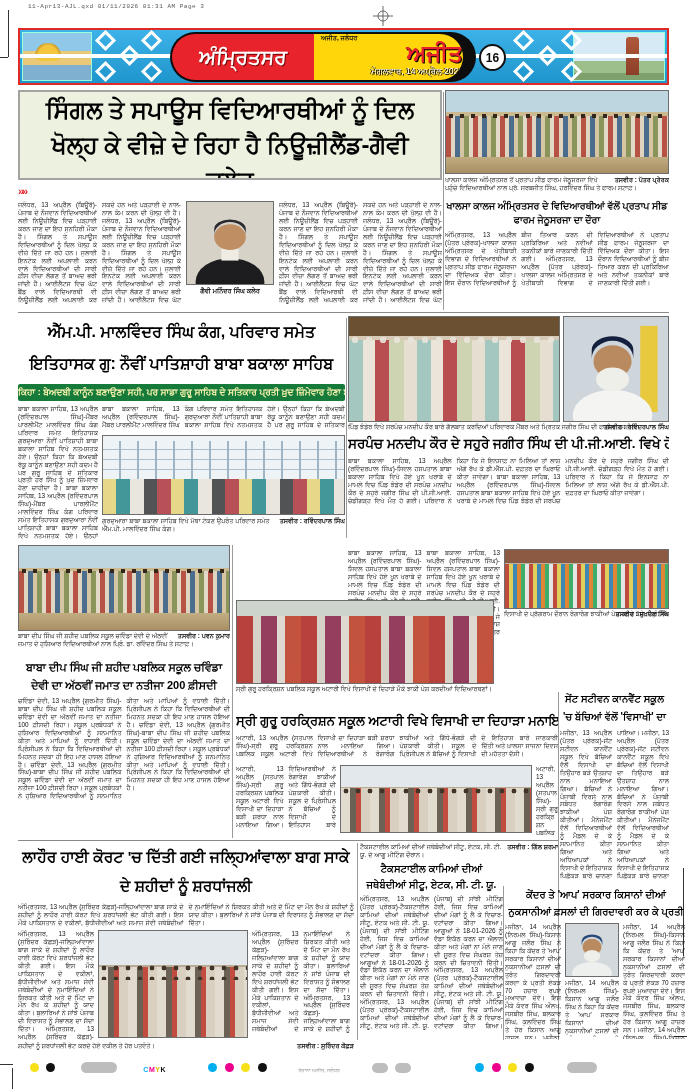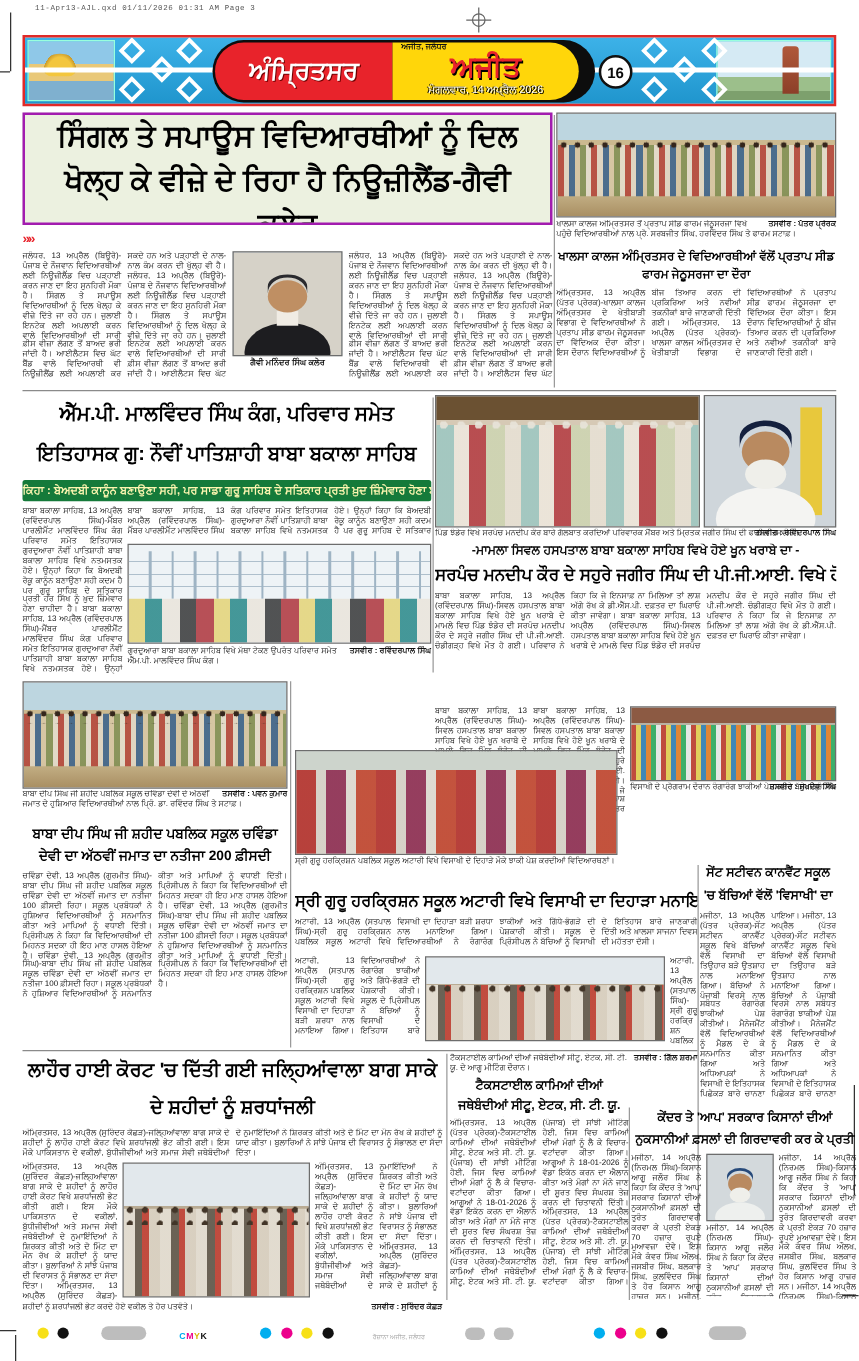--- a/index.html
+++ b/index.html
@@ -26,29 +26,29 @@
   #masthead{left:18px;top:28px;width:651px;height:57px;border:2px solid #e02a28;background:linear-gradient(180deg,#3db2e8,#1f95cd);overflow:hidden}
   .mh-line{position:absolute;left:0;right:0;top:24px;height:4px;background:#fff}
   .diamond{position:absolute;width:15px;height:15px;border:3px solid #fff;transform:rotate(45deg)}
   #mh-photo-left{position:absolute;left:2px;top:2px;width:70px;height:49px;border:1px solid #9fd;background:linear-gradient(180deg,#8fc8e8 0 38%,#e9c878 38% 68%,#7fb0cf 68%)}
   #mh-photo-left i{position:absolute;left:18%;top:22%;width:26px;height:18px;background:radial-gradient(ellipse at 50% 100%,#f3c63e 0 60%,#c89a2d 75%,transparent 76%);border-radius:50% 50% 6px 6px}
   #mh-photo-right{position:absolute;right:2px;top:2px;width:92px;height:49px;border:1px solid #9fd;background:linear-gradient(180deg,#d5eaf4 0 60%,#9cbf8b 60% 85%,#7da06d 85%)}
   #mh-photo-right i{position:absolute;left:58%;top:8%;width:13px;height:38px;background:linear-gradient(180deg,#b0583a,#8c3f28);border-radius:3px 3px 0 0}
   #pill{position:absolute;left:150px;top:2px;width:306px;height:50px;background:#0d0d0d;border-radius:26px;display:flex;padding:2px}
   .pill-red{width:142px;background:#e8232b;border-radius:23px 0 0 23px;display:flex;align-items:center;justify-content:center}
   .pill-city{color:#fff;font-size:20px;font-weight:bold;transform:skewX(-5deg);text-shadow:1px 1px 0 #6d0000;white-space:nowrap}
-  .pill-yellow{flex:1;background:#ffd60a;border-radius:0 23px 23px 0;margin-right:11px;display:flex;flex-direction:column;align-items:center;justify-content:center;position:relative;overflow:hidden}
+  .pill-yellow{flex:1;background:#ffd60a;border-radius:0 23px 23px 0;margin-right:11px;display:flex;flex-direction:column;align-items:flex-end;justify-content:center;position:relative;overflow:hidden}
   .pill-edition{position:absolute;top:0;left:7px;font-size:6.5px;font-weight:bold;color:#111}
   .pill-title{color:#e8232b;font-size:23px;font-weight:bold;line-height:1;text-shadow:1px 1px 0 #000;margin-top:4px}
   .pill-date{font-size:8.5px;font-weight:normal;color:#fff;text-shadow:1px 1px 0 #000,-1px 0 0 #000;margin-top:1px}
   #pgno{position:absolute;left:459px;top:14px;width:27px;height:27px;border-radius:50%;background:#fff;border:2.5px solid #111;display:flex;align-items:center;justify-content:center;font-weight:bold;font-size:12px}
 
   
   #lead{left:18px;top:90px;width:424px}
-  #lead .hlbox{height:90px;background:#ecf1e0;border:2px solid #a21caf;font-size:24px;line-height:1.45;padding:1px 6px}
+  #lead .hlbox{height:90px;background:#ecf1e0;border:2px solid #a3a3a3;font-size:24px;line-height:1.45;padding:1px 6px}
   #lead .kicker{margin-top:3px;height:15px;display:flex;align-items:center;font-size:10.5px;font-weight:bold;overflow:hidden;white-space:nowrap}
   #lead .arr{color:#e8232b;font-weight:900;margin-right:3px;font-size:11px;letter-spacing:-2px}
   #lead .lead-row{margin-top:3px;height:108px;display:flex;gap:5px}
   .lb-side{width:163px;height:108px}
   .lb-photo{width:88px}
   .lb-photo .photo{height:84px}
   .lb-photo .pcap{font-size:6.6px;font-weight:bold;text-align:center;margin-top:2px}
 
   
   #seed{left:445px;top:90px;width:224px}
@@ -276,21 +276,20 @@
         <circle cx="28" cy="30" r="11" fill="#b98a60"></circle>
         <ellipse cx="28" cy="42" rx="9.5" ry="8" fill="#efefea"></ellipse>
         <path d="M16 28 a12 12 0 0 1 24 0 l0 -6 a12 9 0 0 0 -24 0 z" fill="#14203e"></path>
       </svg>
     </div>
   </div>
   <div class="caption">
     <span class="credit">ਤਸਵੀਰ : ਰਵਿੰਦਰਪਾਲ ਸਿੰਘ</span>
     <span>ਪਿੰਡ ਝੰਡੇਰ ਵਿਖੇ ਸਰਪੰਚ ਮਨਦੀਪ ਕੌਰ ਬਾਰੇ ਗੱਲਬਾਤ ਕਰਦਿਆਂ ਪਰਿਵਾਰਕ ਮੈਂਬਰ ਅਤੇ ਮ੍ਰਿਤਕ ਜਗੀਰ ਸਿੰਘ ਦੀ ਫਾਈਲ ਤਸਵੀਰ।</span>
   </div>
-  <div class="kick">-ਮਾਮਲਾ ਸਿਵਲ ਹਸਪਤਾਲ ਬਾਬਾ ਬਕਾਲਾ ਸਾਹਿਬ ਵਿਖੇ ਹੋਏ ਖੂਨ ਖਰਾਬੇ ਦਾ -</div>
   <div class="hl">ਸਰਪੰਚ ਮਨਦੀਪ ਕੌਰ ਦੇ ਸਹੁਰੇ ਜਗੀਰ ਸਿੰਘ ਦੀ ਪੀ.ਜੀ.ਆਈ. ਵਿਖੇ ਹੋਈ ਮੌਤ</div>
   <div class="bodytxt cols3 main">ਬਾਬਾ ਬਕਾਲਾ ਸਾਹਿਬ, 13 ਅਪ੍ਰੈਲ (ਰਵਿੰਦਰਪਾਲ ਸਿੰਘ)-ਸਿਵਲ ਹਸਪਤਾਲ ਬਾਬਾ ਬਕਾਲਾ ਸਾਹਿਬ ਵਿਖੇ ਹੋਏ ਖੂਨ ਖਰਾਬੇ ਦੇ ਮਾਮਲੇ ਵਿਚ ਪਿੰਡ ਝੰਡੇਰ ਦੀ ਸਰਪੰਚ ਮਨਦੀਪ ਕੌਰ ਦੇ ਸਹੁਰੇ ਜਗੀਰ ਸਿੰਘ ਦੀ ਪੀ.ਜੀ.ਆਈ. ਚੰਡੀਗੜ੍ਹ ਵਿਖੇ ਮੌਤ ਹੋ ਗਈ। ਪਰਿਵਾਰ ਨੇ ਕਿਹਾ ਕਿ ਜੇ ਇਨਸਾਫ਼ ਨਾ ਮਿਲਿਆ ਤਾਂ ਲਾਸ਼ ਅੱਗੇ ਰੱਖ ਕੇ ਡੀ.ਐੱਸ.ਪੀ. ਦਫ਼ਤਰ ਦਾ ਘਿਰਾਓ ਕੀਤਾ ਜਾਵੇਗਾ। ਬਾਬਾ ਬਕਾਲਾ ਸਾਹਿਬ, 13 ਅਪ੍ਰੈਲ (ਰਵਿੰਦਰਪਾਲ ਸਿੰਘ)-ਸਿਵਲ ਹਸਪਤਾਲ ਬਾਬਾ ਬਕਾਲਾ ਸਾਹਿਬ ਵਿਖੇ ਹੋਏ ਖੂਨ ਖਰਾਬੇ ਦੇ ਮਾਮਲੇ ਵਿਚ ਪਿੰਡ ਝੰਡੇਰ ਦੀ ਸਰਪੰਚ ਮਨਦੀਪ ਕੌਰ ਦੇ ਸਹੁਰੇ ਜਗੀਰ ਸਿੰਘ ਦੀ ਪੀ.ਜੀ.ਆਈ. ਚੰਡੀਗੜ੍ਹ ਵਿਖੇ ਮੌਤ ਹੋ ਗਈ। ਪਰਿਵਾਰ ਨੇ ਕਿਹਾ ਕਿ ਜੇ ਇਨਸਾਫ਼ ਨਾ ਮਿਲਿਆ ਤਾਂ ਲਾਸ਼ ਅੱਗੇ ਰੱਖ ਕੇ ਡੀ.ਐੱਸ.ਪੀ. ਦਫ਼ਤਰ ਦਾ ਘਿਰਾਓ ਕੀਤਾ ਜਾਵੇਗਾ।</div>
   <div class="brow">
     <div class="sp-cont bodytxt cols2">ਬਾਬਾ ਬਕਾਲਾ ਸਾਹਿਬ, 13 ਅਪ੍ਰੈਲ (ਰਵਿੰਦਰਪਾਲ ਸਿੰਘ)-ਸਿਵਲ ਹਸਪਤਾਲ ਬਾਬਾ ਬਕਾਲਾ ਸਾਹਿਬ ਵਿਖੇ ਹੋਏ ਖੂਨ ਖਰਾਬੇ ਦੇ ਮਾਮਲੇ ਵਿਚ ਪਿੰਡ ਝੰਡੇਰ ਦੀ ਸਰਪੰਚ ਮਨਦੀਪ ਕੌਰ ਦੇ ਸਹੁਰੇ ਜਗੀਰ ਸਿੰਘ ਦੀ ਪੀ.ਜੀ.ਆਈ. ਚੰਡੀਗੜ੍ਹ ਵਿਖੇ ਮੌਤ ਹੋ ਗਈ। ਪਰਿਵਾਰ ਨੇ ਕਿਹਾ ਕਿ ਜੇ ਇਨਸਾਫ਼ ਨਾ ਮਿਲਿਆ ਤਾਂ ਲਾਸ਼ ਅੱਗੇ ਰੱਖ ਕੇ ਡੀ.ਐੱਸ.ਪੀ. ਦਫ਼ਤਰ ਦਾ ਘਿਰਾਓ ਕੀਤਾ ਜਾਵੇਗਾ। ਬਾਬਾ ਬਕਾਲਾ ਸਾਹਿਬ, 13 ਅਪ੍ਰੈਲ (ਰਵਿੰਦਰਪਾਲ ਸਿੰਘ)-ਸਿਵਲ ਹਸਪਤਾਲ ਬਾਬਾ ਬਕਾਲਾ ਸਾਹਿਬ ਵਿਖੇ ਹੋਏ ਖੂਨ ਖਰਾਬੇ ਦੇ ਮਾਮਲੇ ਵਿਚ ਪਿੰਡ ਝੰਡੇਰ ਦੀ ਸਰਪੰਚ ਮਨਦੀਪ ਕੌਰ ਦੇ ਸਹੁਰੇ ਜਗੀਰ ਸਿੰਘ ਦੀ ਪੀ.ਜੀ.ਆਈ. ਚੰਡੀਗੜ੍ਹ ਵਿਖੇ ਮੌਤ ਹੋ ਗਈ। ਪਰਿਵਾਰ ਨੇ ਕਿਹਾ ਕਿ ਜੇ ਇਨਸਾਫ਼ ਨਾ ਮਿਲਿਆ ਤਾਂ ਲਾਸ਼ ਅੱਗੇ ਰੱਖ ਕੇ ਡੀ.ਐੱਸ.ਪੀ. ਦਫ਼ਤਰ ਦਾ ਘਿਰਾਓ ਕੀਤਾ ਜਾਵੇਗਾ।</div>
     <div class="kids-block">
       <div class="photo ph-kids"></div>
       <div class="caption">
         <span class="credit">ਤਸਵੀਰ : ਸੁਖਦੇਵ ਸਿੰਘ</span>
         <span>ਵਿਸਾਖੀ ਦੇ ਪ੍ਰੋਗਰਾਮ ਦੌਰਾਨ ਰੰਗਾਰੰਗ ਝਾਕੀਆਂ ਪੇਸ਼ ਕਰਦੇ ਬੱਚੇ, ਪ੍ਰਿੰ. ਐੱਮ. ਜੀ. ਰੰਧਾਵਾ, ਪ੍ਰਿੰ. ਗੋਬਿੰਦਰ ਸਰੀਂ, ਟੀਚਰ ਕੋਆਰਡੀਨੇਟਰ, ਅਧਿਆਪਕ ਸਾਹਿਬਾਨ ਅਤੇ ਵਿਦਿਆਰਥੀ।</span>
       </div>

